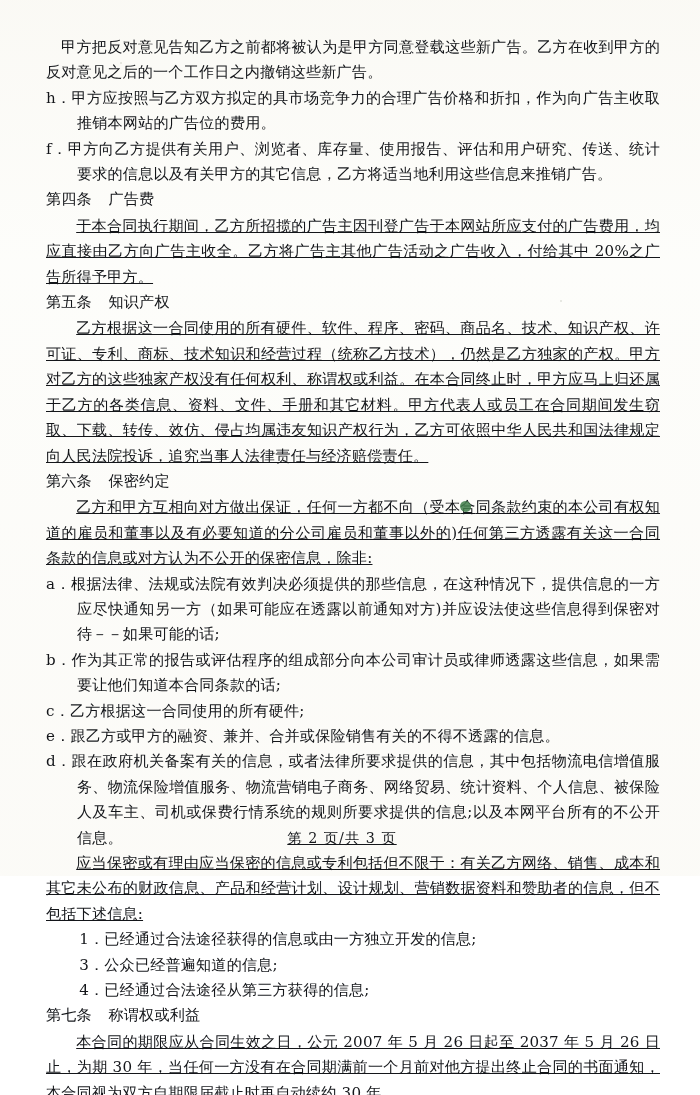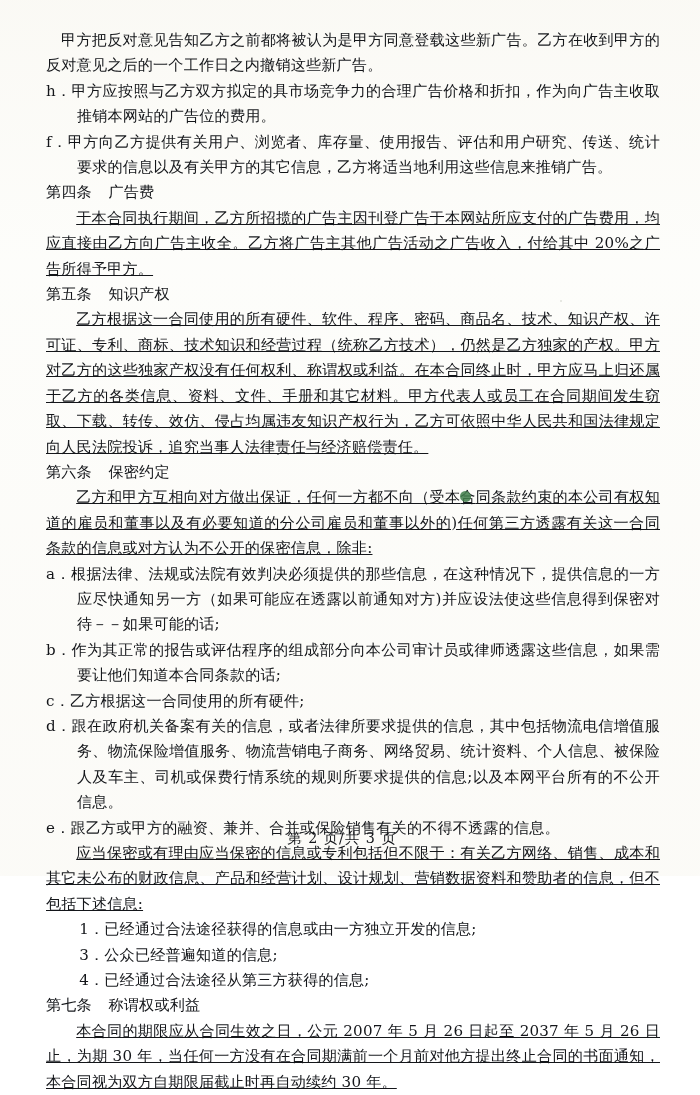--- a/index.html
+++ b/index.html
@@ -14,21 +14,21 @@
     color: #14161a;
     position: relative;
     overflow: hidden;
   }
   .page {
     position: relative;
     width: 700px;
     height: 876px;
     background: #fdfdfb;
     box-sizing: border-box;
-    padding: 28px 40px 0 46px;
+    padding: 35px 40px 0 46px;
     border-radius: 6px;
   }
   
   .page::before {
     content: "";
     position: absolute;
     top: 0; left: 0; right: 0; bottom: 0;
     background:
       linear-gradient(180deg, rgba(250,249,244,0.9) 0%, rgba(253,253,250,0.55) 30%, rgba(251,250,246,0.8) 100%);
     pointer-events: none;
@@ -52,30 +52,31 @@
     padding-left: 2.05em;
     text-indent: -2.05em;
   }
   .list-item {
     padding-left: 2.2em;
     text-indent: 0;
   }
   .heading {
     text-indent: 0;
   }
-  .heading .num { margin-right: 1.1em; }
+  .heading .num { margin-right: 1.1em; font-family: Liberation Mono, monospace; }
   .footer {
     position: absolute;
     left: 0;
     right: 16px;
     bottom: 28px;
     text-align: center;
     font-size: 14.3px;
     letter-spacing: 1px;
     z-index: 1;
+    text-decoration: underline;
   }
   .blob {
     display: inline-block;
     width: 11px;
     height: 11px;
     background: #3f7c4a;
     border-radius: 48% 52% 45% 55%;
     vertical-align: -1px;
     margin: 0 -1px;
     opacity: 0.85;
@@ -109,22 +110,22 @@
 
     <p class="indent2">乙方根据这一合同使用的所有硬件、软件、程序、密码、商品名、技术、知识产权、许可证、专利、商标、技术知识和经营过程（统称乙方技术），仍然是乙方独家的产权。甲方对乙方的这些独家产权没有任何权利、称谓权或利益。在本合同终止时，甲方应马上归还属于乙方的各类信息、资料、文件、手册和其它材料。甲方代表人或员工在合同期间发生窃取、下载、转传、效仿、侵占均属违友知识产权行为，乙方可依照中华人民共和国法律规定向人民法院投诉，追究当事人法律责任与经济赔偿责任。</p>
 
     <p class="heading"><span class="num">第六条</span><span>保密约定</span></p>
 
     <p class="indent2">乙方和甲方互相向对方做出保证，任何一方都不向（受本<span style="position: relative;">合<span class="blob" style="position: absolute; left: 1px; top: 3px;"></span></span>同条款约束的本公司有权知道的雇员和董事以及有必要知道的分公司雇员和董事以外的)任何第三方透露有关这一合同条款的信息或对方认为不公开的保密信息，除非:</p>
 
     <p class="hang">a．根据法律、法规或法院有效判决必须提供的那些信息，在这种情况下，提供信息的一方应尽快通知另一方（如果可能应在透露以前通知对方)并应设法使这些信息得到保密对待－－如果可能的话;</p>
     <p class="hang">b．作为其正常的报告或评估程序的组成部分向本公司审计员或律师透露这些信息，如果需要让他们知道本合同条款的话;</p>
     <p class="hang">c．乙方根据这一合同使用的所有硬件;</p>
+    <p class="hang">e．跟乙方或甲方的融资、兼并、合并或保险销售有关的不得不透露的信息。</p>
     <p class="hang">d．跟在政府机关备案有关的信息，或者法律所要求提供的信息，其中包括物流电信增值服务、物流保险增值服务、物流营销电子商务、网络贸易、统计资料、个人信息、被保险人及车主、司机或保费行情系统的规则所要求提供的信息;以及本网平台所有的不公开信息。</p>
-    <p class="hang">e．跟乙方或甲方的融资、兼并、合并或保险销售有关的不得不透露的信息。</p>
 
     <p class="indent2">应当保密或有理由应当保密的信息或专利包括但不限于：有关乙方网络、销售、成本和其它未公布的财政信息、产品和经营计划、设计规划、营销数据资料和赞助者的信息，但不包括下述信息:</p>
 
     <p class="list-item">1．已经通过合法途径获得的信息或由一方独立开发的信息;</p>
     <p class="list-item">3．公众已经普遍知道的信息;</p>
     <p class="list-item">4．已经通过合法途径从第三方获得的信息;</p>
 
     <p class="heading"><span class="num">第七条</span><span>称谓权或利益</span></p>
 
     <p class="indent2">本合同的期限应从合同生效之日，公元 2007 年 5 月 26 日起至 2037 年 5 月 26 日止，为期 30 年，当任何一方没有在合同期满前一个月前对他方提出终止合同的书面通知，本合同视为双方自期限届截止时再自动续约 30 年。</p>

